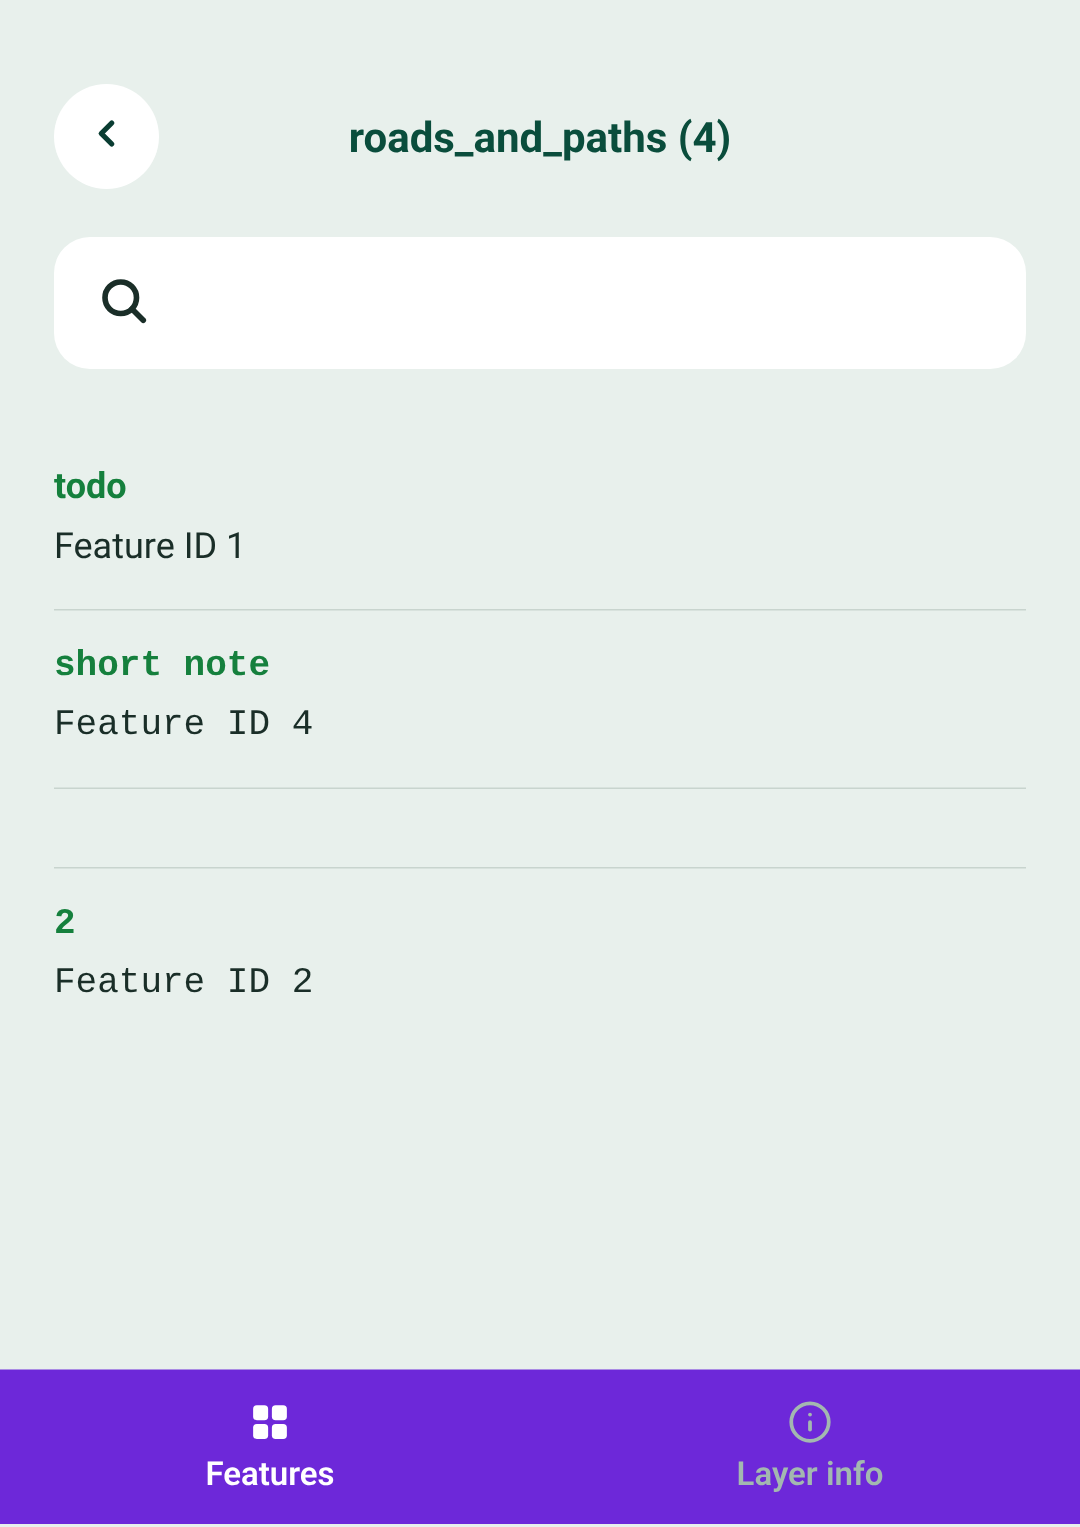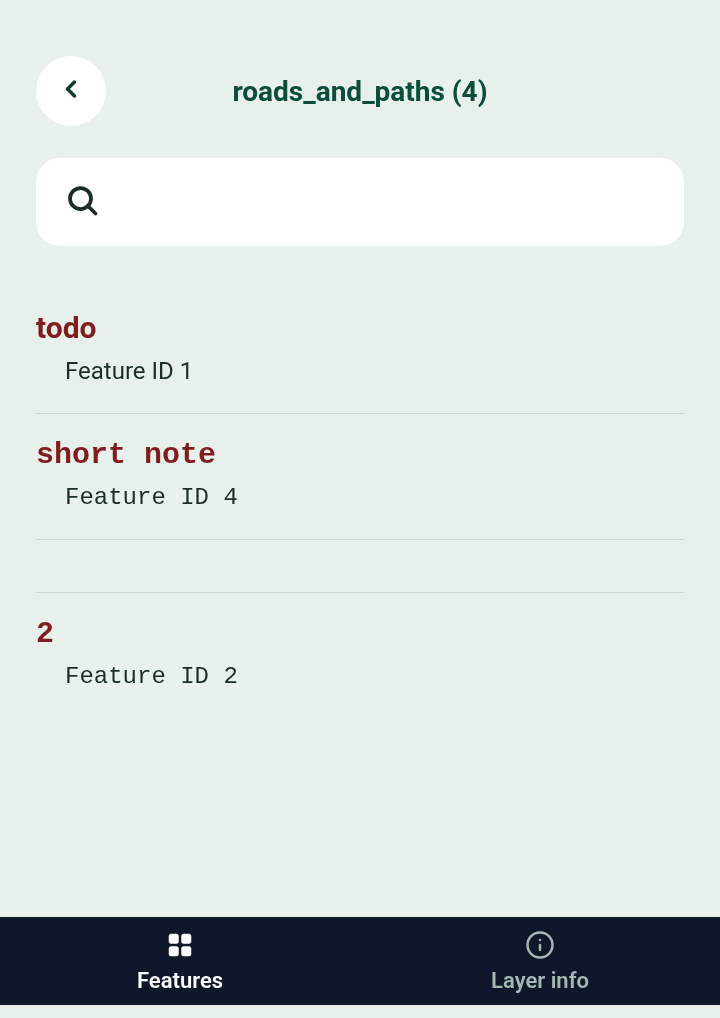--- a/index.html
+++ b/index.html
@@ -71,38 +71,37 @@
     }
     .feature-item {
       padding: 24px 0 28px 0;
       cursor: pointer;
     }
     .feature-item + .feature-item {
       border-top: 1px solid #c8d4ce;
       font-family: Liberation Mono, monospace;
     }
     .feature-title {
-      font-size: 30px;
+      font-size: 24px;
       font-weight: 700;
-      color: #7f1d1d;
+      color: #15803d;
       margin-bottom: 12px;
     }
     .feature-subtitle {
       font-size: 24px;
       color: #1a2e28;
       font-weight: 400;
-      margin-left: 29px;
     }
     .bottom-nav {
       position: absolute;
-      bottom: 13px;
+      bottom: 2px;
       left: 0;
       right: 0;
-      height: 88px;
-      background-color: #0f172a;
+      height: 103px;
+      background-color: #6d28d9;
       display: flex;
     }
     .nav-item {
       flex: 1;
       display: flex;
       flex-direction: column;
       align-items: center;
       justify-content: center;
       cursor: pointer;
       gap: 8px;

